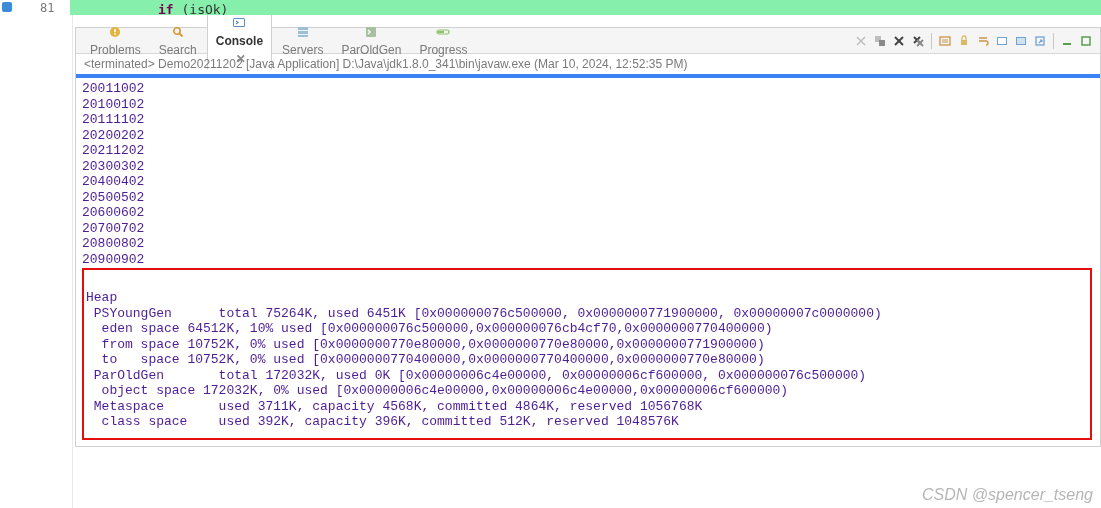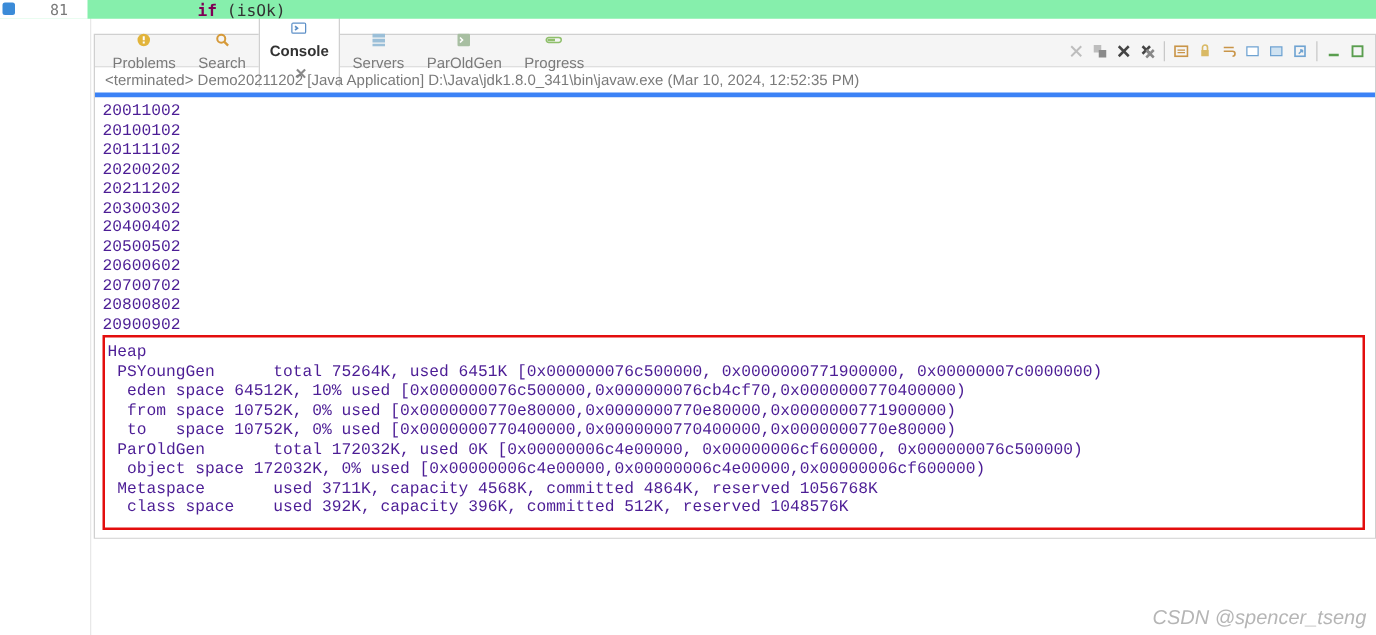--- a/index.html
+++ b/index.html
@@ -129,21 +129,21 @@
       font-size: 13px;
       color: #4c1d95;
       background: #fff;
       padding: 3px 6px 6px;
       line-height: 15.5px;
       white-space: pre;
     }
     .highlight-box {
       border: 2px solid #e30e0e;
       margin: 1px 2px 0 0;
-      padding: 4px 2px 8px;
+      padding: 20px 2px 8px;
     }
     .watermark {
       position: absolute;
       right: 8px;
       bottom: 4px;
       color: rgba(120,120,120,0.55);
       font-style: italic;
       font-size: 16px;
       font-family: "Segoe UI", sans-serif;
       pointer-events: none;

